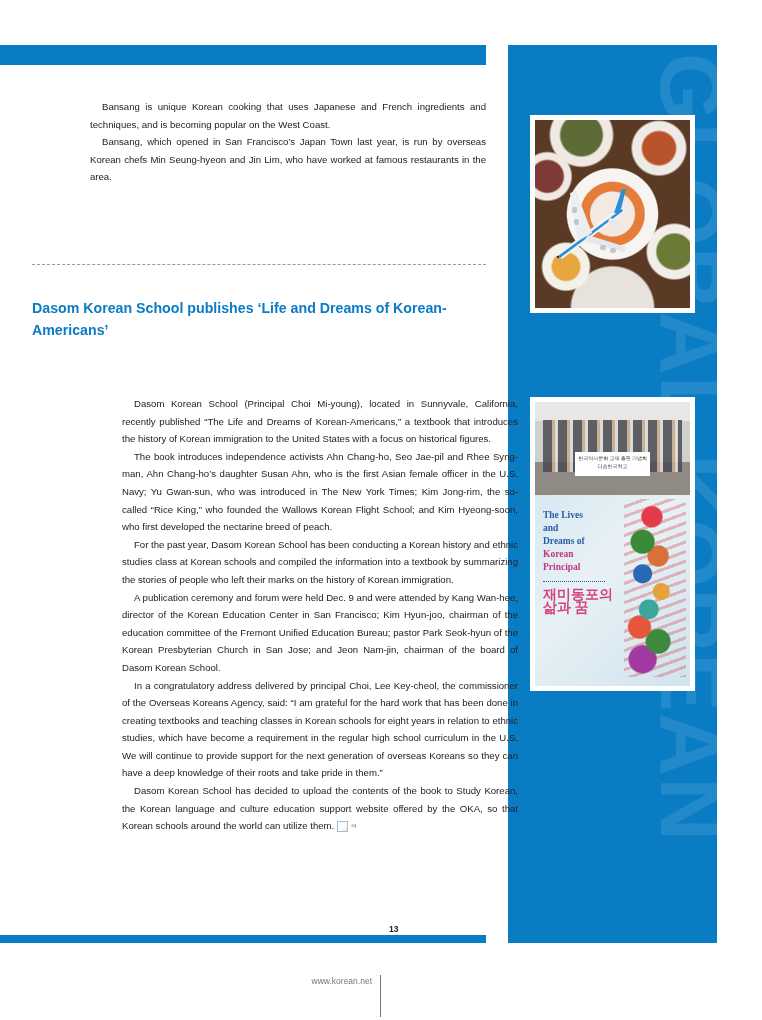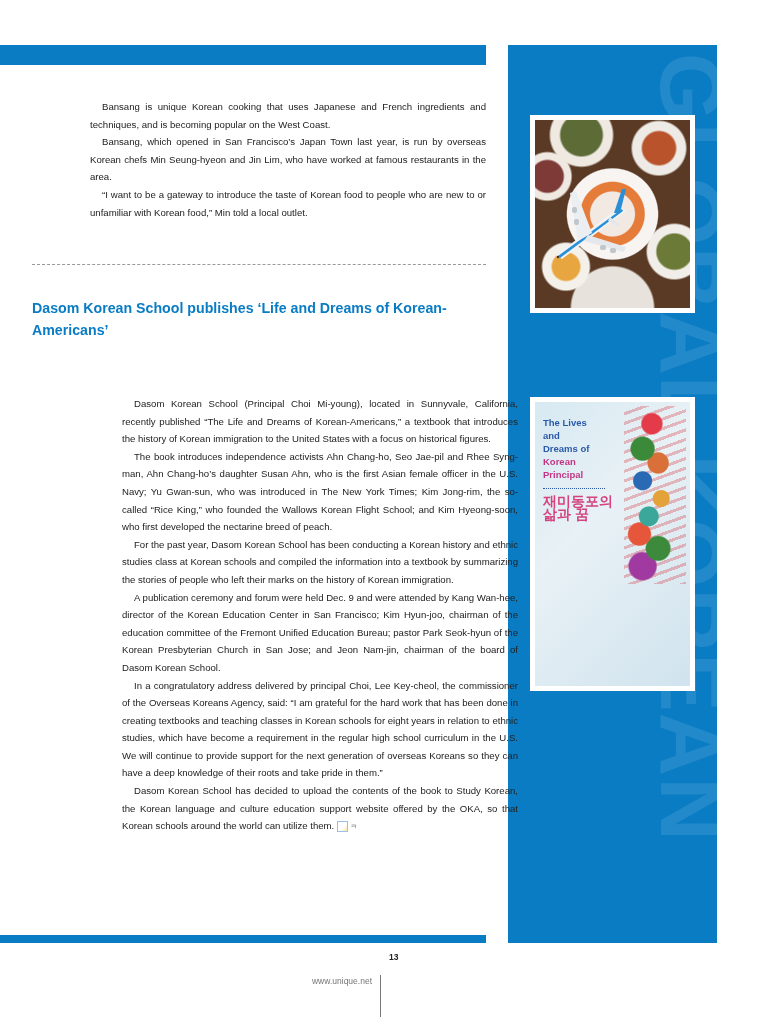--- a/index.html
+++ b/index.html
@@ -15,21 +15,21 @@
   .book { left:22px; top:352px; width:165px; height:294px; }
   .food-inner { width:100%; height:100%; background:
       radial-gradient(circle at 50% 50%, #f3e9e3 0 18%, #e57c3a 19% 26%, #f7f4f2 27% 37%, transparent 38%),
       radial-gradient(circle at 30% 8%, #5d6b37 0 10%, #efe9e2 11% 15%, transparent 16%),
       radial-gradient(circle at 80% 15%, #b8532b 0 8%, #eeeae5 9% 13%, transparent 14%),
       radial-gradient(circle at 8% 30%, #7d3a36 0 8%, #efe9e2 9% 12%, transparent 13%),
       radial-gradient(circle at 20% 78%, #e8a640 0 7%, #f4f0ea 8% 12%, transparent 13%),
       radial-gradient(circle at 90% 70%, #6c7a38 0 9%, #f1eee9 10% 14%, transparent 15%),
       radial-gradient(circle at 50% 100%, #e7e2dc 0 20%, transparent 21%),
       #5a3a24; }
-  .book-inner { width:100%; height:100%; display:flex; flex-direction:row; }
+  .book-inner { width:100%; height:100%; display:flex; flex-direction:column;font-family:Liberation Serif, serif; }
   .book-photo { height:93px; background:linear-gradient(#e7e7e5 0 20%, #cfd0cc 20% 65%, #8f8a84 65% 100%); position:relative; }
   .book-photo .people { position:absolute; left:8px; right:8px; top:18px; height:52px;
       background:repeating-linear-gradient(90deg, #4b4a52 0 9px, #c9a98c 9px 12px, #ddd 12px 15px); opacity:0.85; }
   .banner { position:absolute; left:40px; top:50px; width:75px; height:24px; background:#fff; font-size:5px; text-align:center; color:#333; line-height:8px; padding-top:3px; box-sizing:border-box; }
   .book-cover { flex:1; background:linear-gradient(135deg,#d7e9f2 0%, #e8f1f5 40%, #d0e3ee 100%); position:relative; }
   .cover-title { position:absolute; left:8px; top:14px; font-size:9.5px; font-weight:bold; line-height:13px; }
   .cover-title .blue { color:#2a5aa8; }
   .cover-title .pink { color:#c43485; }
   .cover-dots { position:absolute; left:8px; top:86px; width:62px; border-top:1px dotted #2a5aa8; }
   .cover-korean { position:absolute; left:8px; top:93px; font-size:14px; font-weight:bold; color:#d4437f; line-height:13px; }
@@ -50,21 +50,21 @@
   .column { position:absolute; left:90px; width:396px; font-size:9.6px; line-height:17.6px; color:#222; text-align:justify; }
   .column p { margin:0; text-indent:12px; }
   .col1 { top:98px; }
   .dashed { position:absolute; left:32px; top:264px; width:454px; border-top:1px dashed #9a9a9a; }
   .headline { position:absolute; left:32px; top:298px; width:454px; color:#0a7cc4; font-weight:bold; font-size:14.2px; line-height:21.5px; }
   .headline div { margin:0; }
   .col2 { top:395px;margin-left:32px; }
   .end-icon { display:inline-block; width:9px; height:9px; border:1px solid #9cc0df; font-size:7px; line-height:9px; text-align:center; color:#555; vertical-align:middle; margin-left:3px; background:linear-gradient(135deg,#fff 60%, #fbe49a 100%); }
   .footer-url { position:absolute; right:390px; top:976px; font-size:8.5px; color:#777; }
   .footer-sep { position:absolute; left:380px; top:975px; width:1px; height:42px; background:#777; }
-  .footer-page { position:absolute; left:389px; top:952px; font-size:8.5px; font-weight:bold; color:#222; }
+  .footer-page { position:absolute; left:389px; top:924px; font-size:8.5px; font-weight:bold; color:#222; }
 </style>
 </head>
 <body>
 
 <div class="top-bar"></div>
 
 <div class="sidebar">
   <div class="watermark">
     <span>GLOBAL KOREAN</span>
   </div>
@@ -111,35 +111,34 @@
     <rect x="26" y="42" width="5" height="6" rx="2" fill="#bfc6cc"></rect>
     <rect x="52" y="68" width="6" height="5" rx="2" fill="#bfc6cc"></rect>
     <rect x="62" y="71" width="6" height="5" rx="2" fill="#bfc6cc"></rect>
     <circle cx="10" cy="80" r="1.2" fill="#333"></circle>
   </svg>
 </div>
 
 <div class="column col1">
   <p>Bansang is unique Korean cooking that uses Japanese and French ingredients and techniques, and is becoming popular on the West Coast.</p>
   <p>Bansang, which opened in San Francisco’s Japan Town last year, is run by overseas Korean chefs Min Seung-hyeon and Jin Lim, who have worked at famous restaurants in the area.</p>
-  <p>“I want to be a gateway to introduce the taste of Korean food to people who are new to or unfamiliar with Korean food,” Min told a local outlet.</p>
 </div>
 
 <div class="dashed"></div>
 
 <div class="headline">
   <div>Dasom Korean School publishes ‘Life and Dreams of Korean-Americans’</div>
 </div>
 
 <div class="column col2">
   <p>Dasom Korean School (Principal Choi Mi-young), located in Sunnyvale, California, recently published “The Life and Dreams of Korean-Americans,” a textbook that introduces the history of Korean immigration to the United States with a focus on historical figures.</p>
   <p>The book introduces independence activists Ahn Chang-ho, Seo Jae-pil and Rhee Syng-man, Ahn Chang-ho’s daughter Susan Ahn, who is the first Asian female officer in the U.S. Navy; Yu Gwan-sun, who was introduced in The New York Times; Kim Jong-rim, the so-called “Rice King,” who founded the Wallows Korean Flight School; and Kim Hyeong-soon, who first developed the nectarine breed of peach.</p>
   <p>For the past year, Dasom Korean School has been conducting a Korean history and ethnic studies class at Korean schools and compiled the information into a textbook by summarizing the stories of people who left their marks on the history of Korean immigration.</p>
   <p>A publication ceremony and forum were held Dec. 9 and were attended by Kang Wan-hee, director of the Korean Education Center in San Francisco; Kim Hyun-joo, chairman of the education committee of the Fremont Unified Education Bureau; pastor Park Seok-hyun of the Korean Presbyterian Church in San Jose; and Jeon Nam-jin, chairman of the board of Dasom Korean School.</p>
   <p>In a congratulatory address delivered by principal Choi, Lee Key-cheol, the commissioner of the Overseas Koreans Agency, said: “I am grateful for the hard work that has been done in creating textbooks and teaching classes in Korean schools for eight years in relation to ethnic studies, which have become a requirement in the regular high school curriculum in the U.S. We will continue to provide support for the next generation of overseas Koreans so they can have a deep knowledge of their roots and take pride in them.”</p>
   <p><span>Dasom Korean School has decided to upload the contents of the book to Study Korean, the Korean language and culture education support website offered by the OKA, so that Korean schools around the world can utilize them.</span><span class="end-icon">ㅋ</span></p>
 </div>
 
 <div class="bottom-bar"></div>
 
-<div class="footer-url">www.unique.net</div>
+<div class="footer-url">www.korean.net</div>
 <div class="footer-sep"></div>
 <div class="footer-page">13</div>
 
 </body></html>

